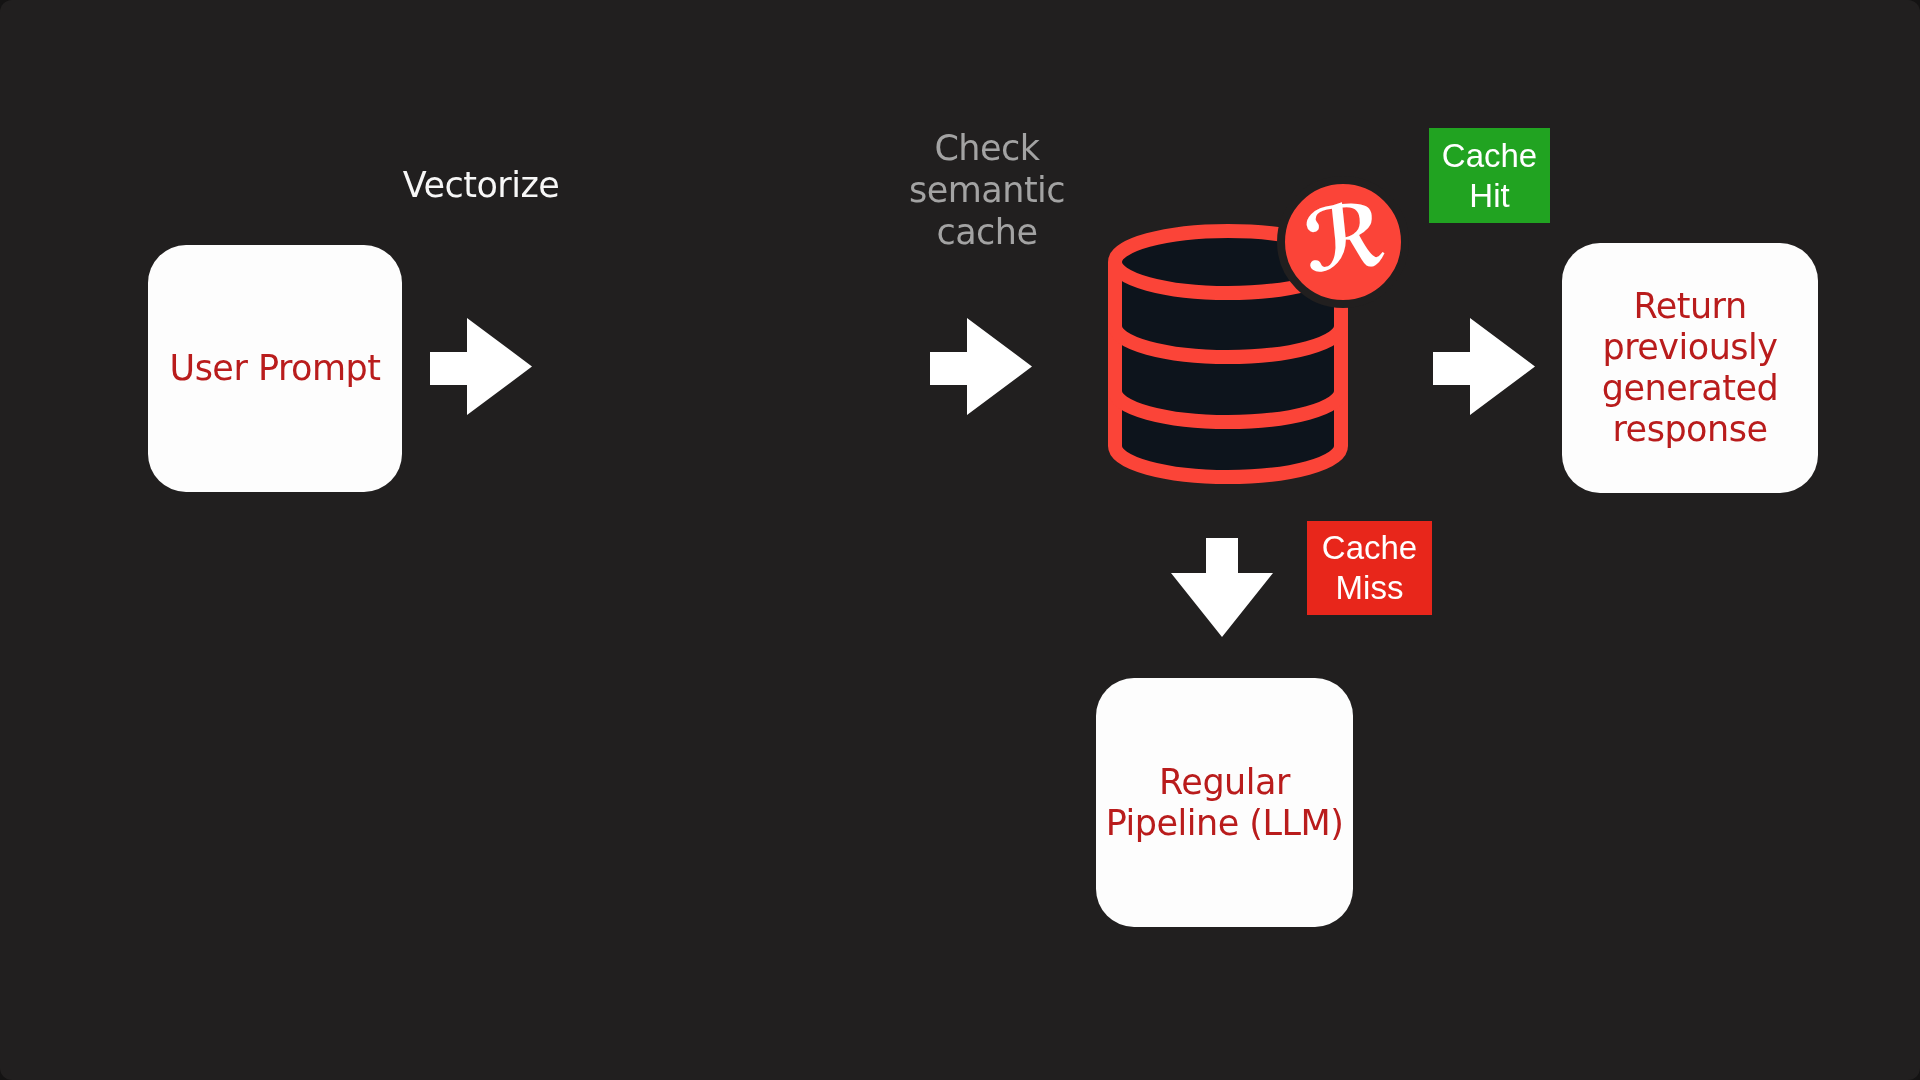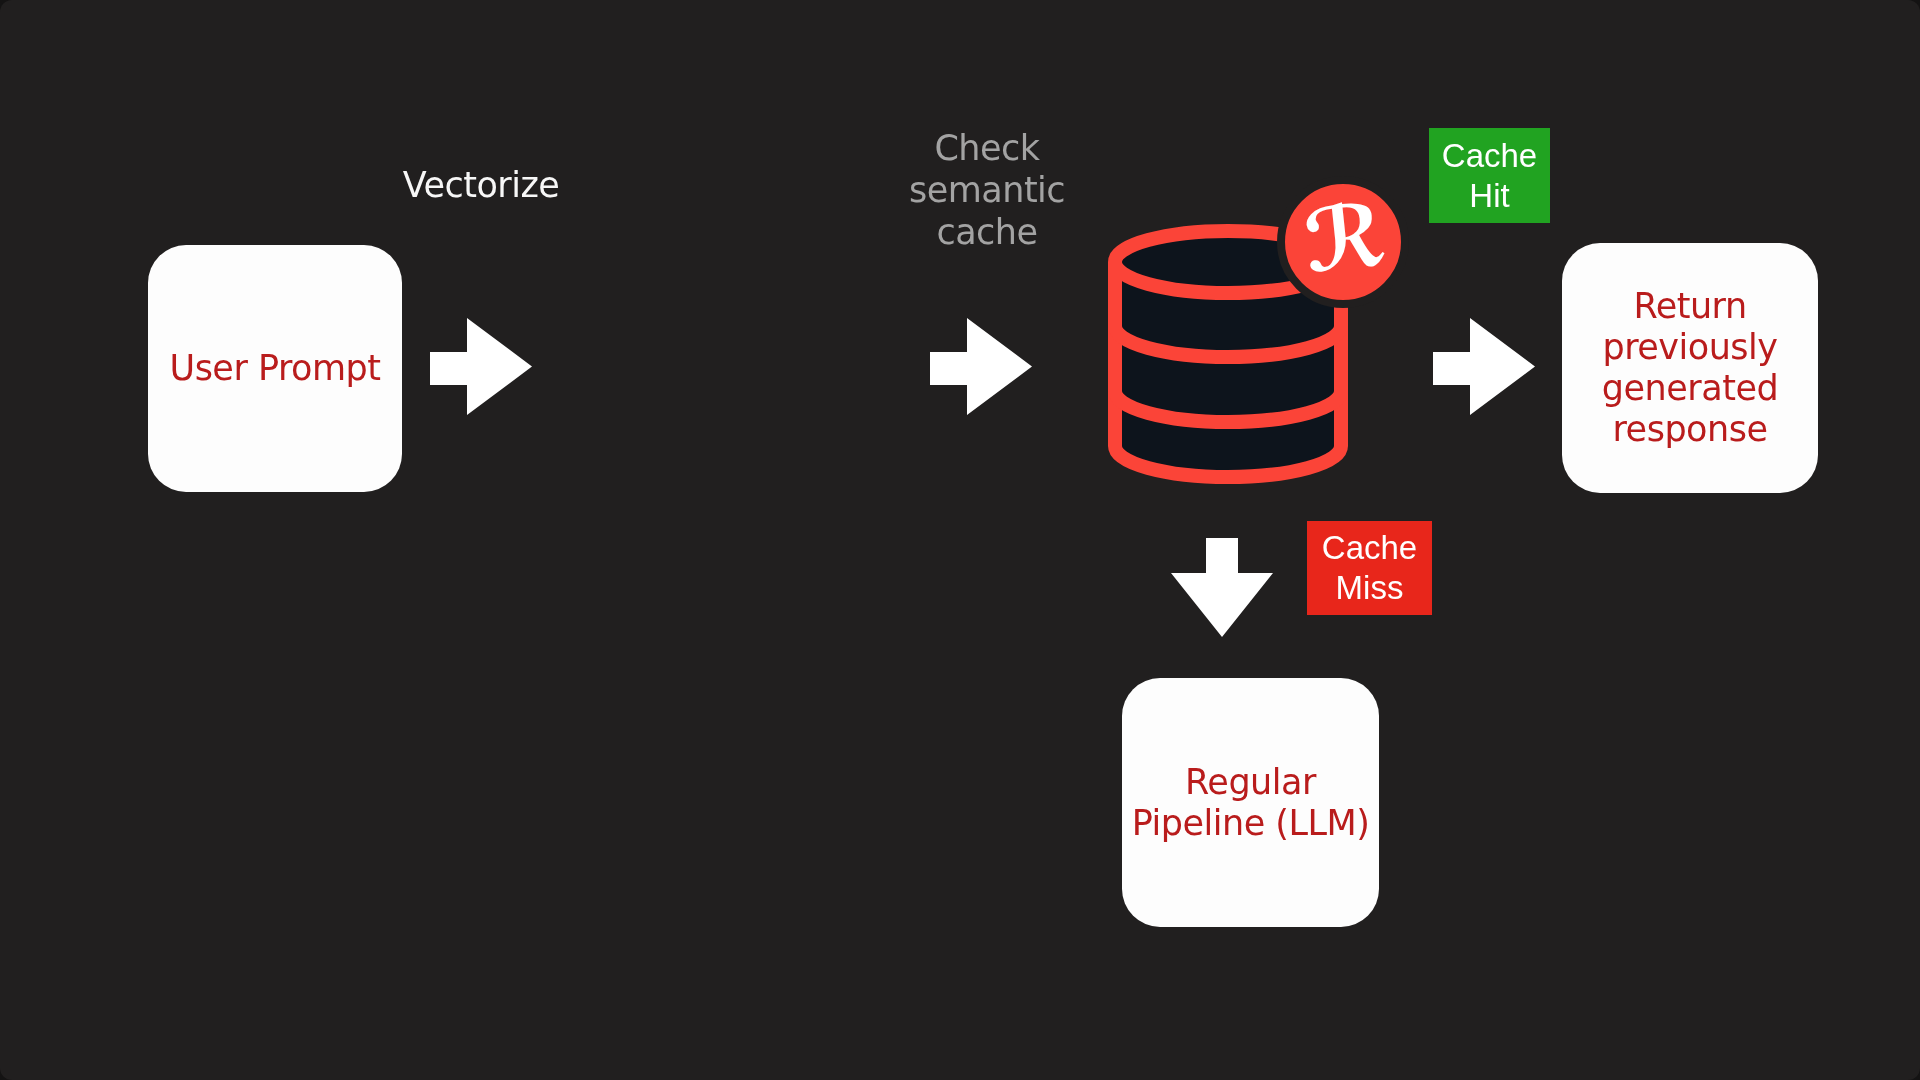--- a/index.html
+++ b/index.html
@@ -81,16 +81,16 @@
 generated
 response</div>
 
   <svg class="abs arrow-svg" style="left:1171px;top:538px;" width="102" height="99" viewBox="0 0 102 99">
     <polygon points="35,0 67,0 67,35 102,35 51,99 0,35 35,35" style="fill: rgb(255, 255, 255);"></polygon>
   </svg>
 
   <div class="abs badge" style="left: 1307px; top: 521px; width: 125px; height: 94px; background: rgb(232, 38, 27);">Cache
 Miss</div>
 
-  <div class="abs node" style="left: 1096px; top: 678px; width: 257px; height: 249px; background: rgb(253, 253, 253); margin-left: 26px;">Regular
+  <div class="abs node" style="left: 1096px; top: 678px; width: 257px; height: 249px; background: rgb(253, 253, 253);">Regular
 Pipeline (LLM)</div>
 
 </div>
 
 </body></html>

